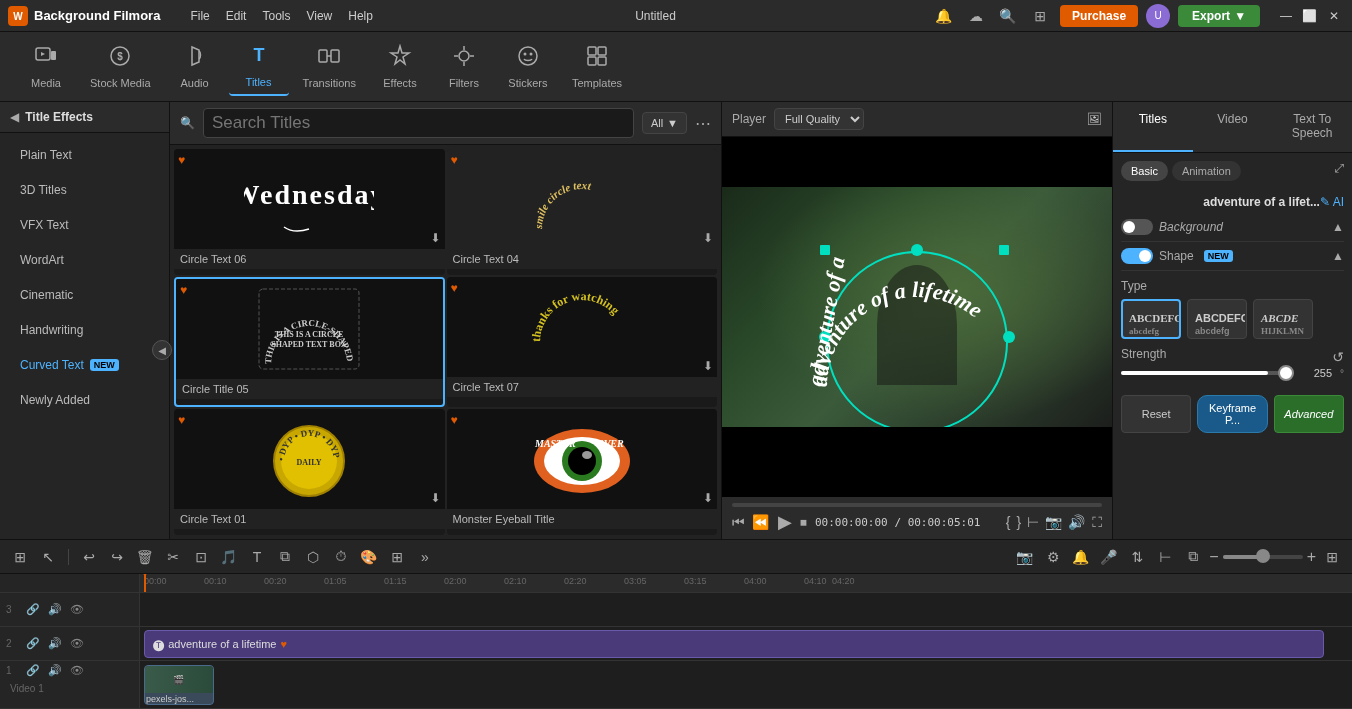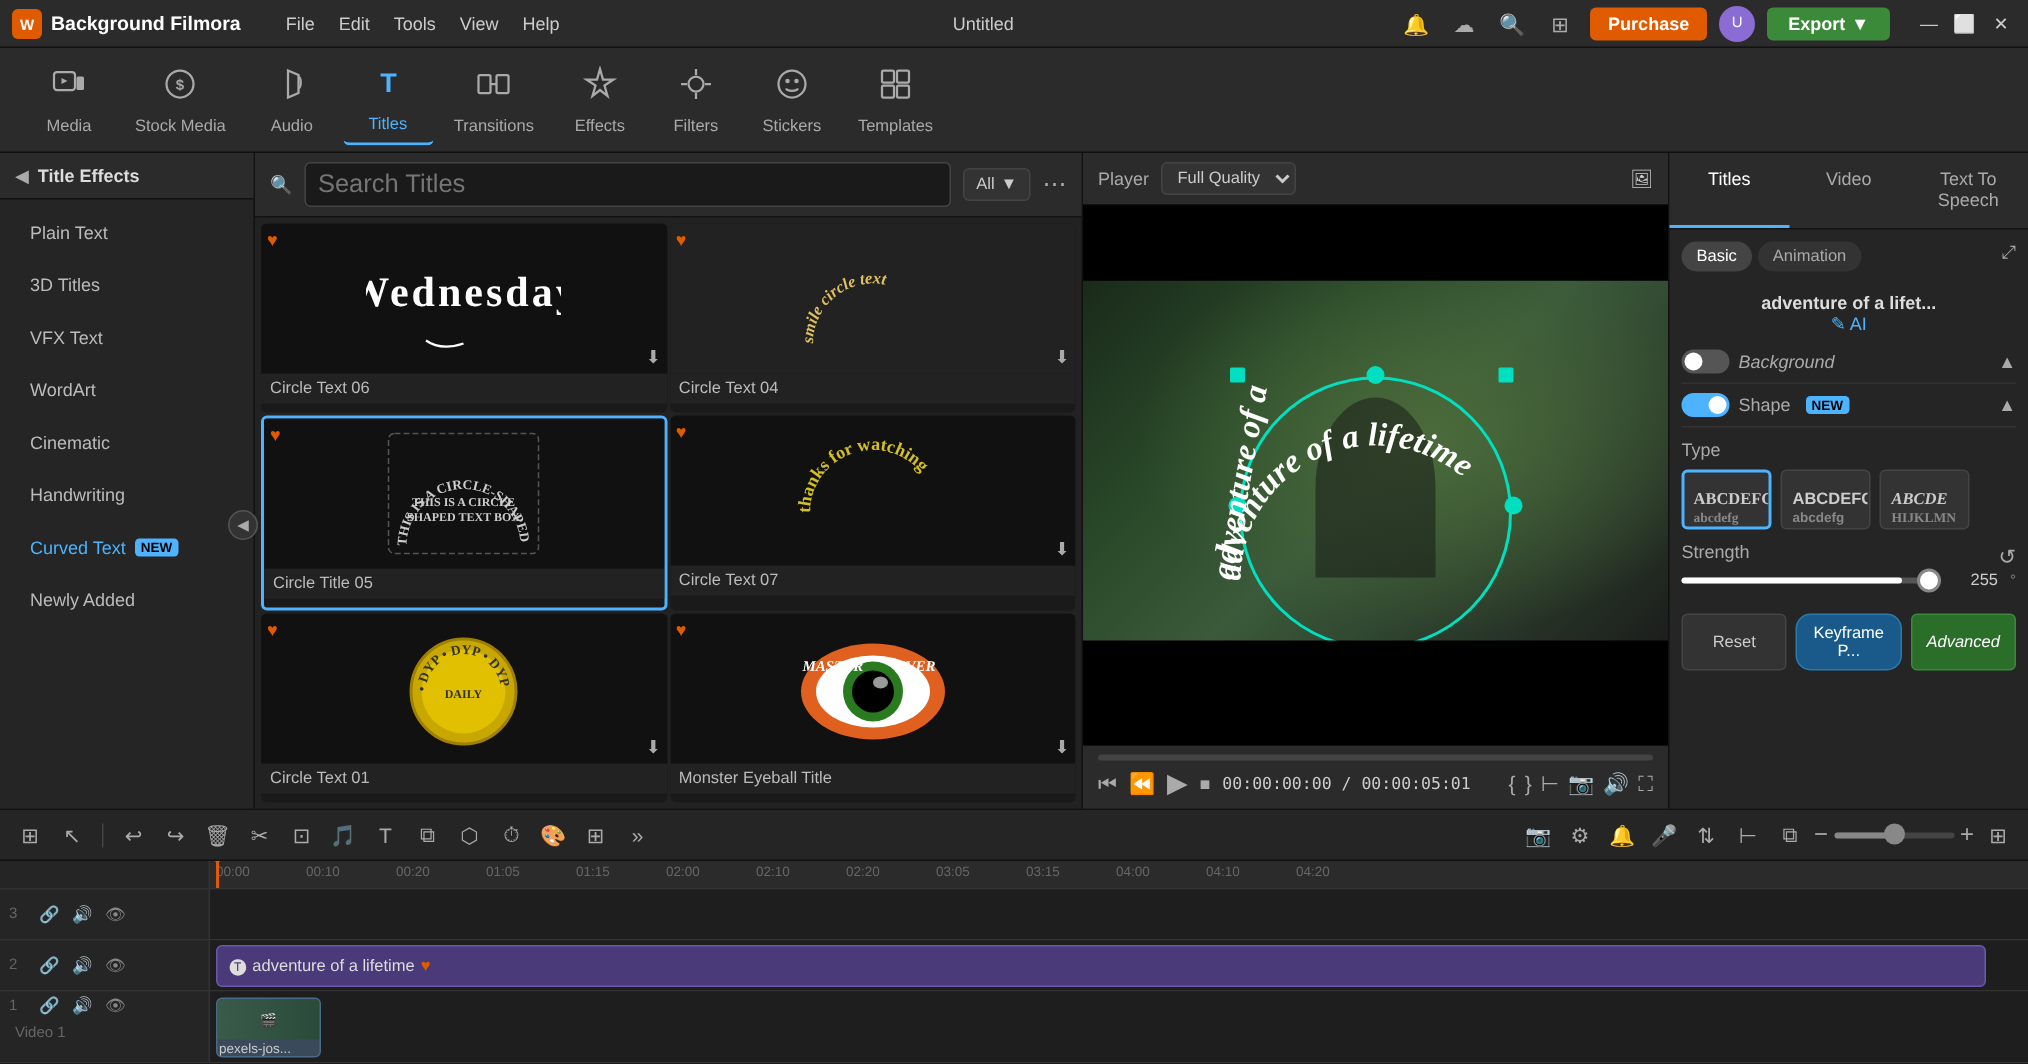--- a/index.html
+++ b/index.html
@@ -77,21 +77,21 @@
 
     
     #right-panel { width: 240px; background: #252525; border-left: 1px solid #111; display: flex; flex-direction: column; }
     #right-tabs { display: flex; background: #2b2b2b; border-bottom: 1px solid #111; }
     .right-tab { flex: 1; padding: 10px 4px; text-align: center; font-size: 12px; color: #aaa; cursor: pointer; border-bottom: 2px solid transparent; }
     .right-tab.active { color: #fff; border-bottom: 2px solid #4db3ff; }
     #right-content { padding: 8px; flex: 1; overflow-y: auto; }
     .sub-tabs { display: flex; gap: 4px; margin-bottom: 10px; }
     .sub-tab { padding: 4px 10px; background: #333; border-radius: 12px; font-size: 11px; color: #aaa; cursor: pointer; }
     .sub-tab.active { background: #444; color: #fff; }
-    .prop-title-row { display: flex; align-items: center; justify-content: flex-start; padding: 4px 0; flex-direction: column; }
+    .prop-title-row { display: flex; align-items: center; justify-content: flex-end; padding: 4px 0; }
     .prop-title { font-size: 12px; color: #ddd; font-weight: bold; }
     .edit-icon { color: #4db3ff; cursor: pointer; font-size: 12px; }
     .prop-row { display: flex; align-items: center; justify-content: space-between; padding: 6px 0; border-bottom: 1px solid #333; }
     .prop-label { color: #aaa; font-size: 12px; }
     .toggle { width: 32px; height: 16px; background: #4db3ff; border-radius: 8px; position: relative; cursor: pointer; }
     .toggle.off { background: #555; }
     .toggle::after { content: ''; position: absolute; top: 2px; right: 2px; width: 12px; height: 12px; background: #fff; border-radius: 50%; }
     .toggle.off::after { left: 2px; right: auto; }
     .new-badge2 { background: #4db3ff; color: #000; font-size: 9px; padding: 1px 4px; border-radius: 3px; font-weight: bold; margin-left: 4px; }
     .type-section { margin: 8px 0; }
@@ -660,21 +660,21 @@
         <span class="ruler-mark" style="left:124px;">00:20</span>
         <span class="ruler-mark" style="left:184px;">01:05</span>
         <span class="ruler-mark" style="left:244px;">01:15</span>
         <span class="ruler-mark" style="left:304px;">02:00</span>
         <span class="ruler-mark" style="left:364px;">02:10</span>
         <span class="ruler-mark" style="left:424px;">02:20</span>
         <span class="ruler-mark" style="left:484px;">03:05</span>
         <span class="ruler-mark" style="left:544px;">03:15</span>
         <span class="ruler-mark" style="left:604px;">04:00</span>
         <span class="ruler-mark" style="left:664px;">04:10</span>
-        <span class="ruler-mark" style="left:724px;">04:20</span>
+        <span class="ruler-mark" style="left:692px;">04:20</span>
 
         <div class="playhead" style="left:4px;">
           <div class="playhead-arrow"></div>
         </div>
       </div>
 
       <div class="track-row" style="background:#1e1e1e;">
       </div>
 
       <div class="track-row" style="background:#1e1e1e; position:relative;">

